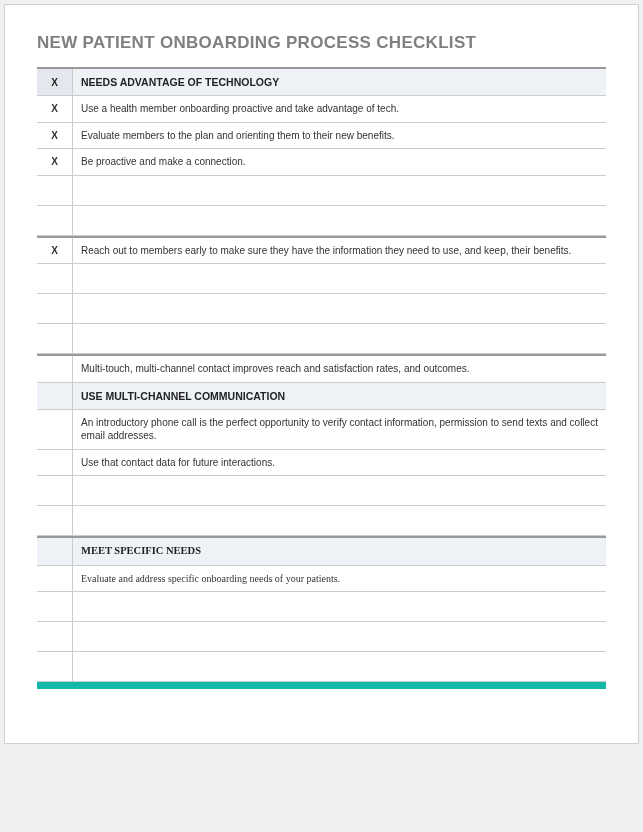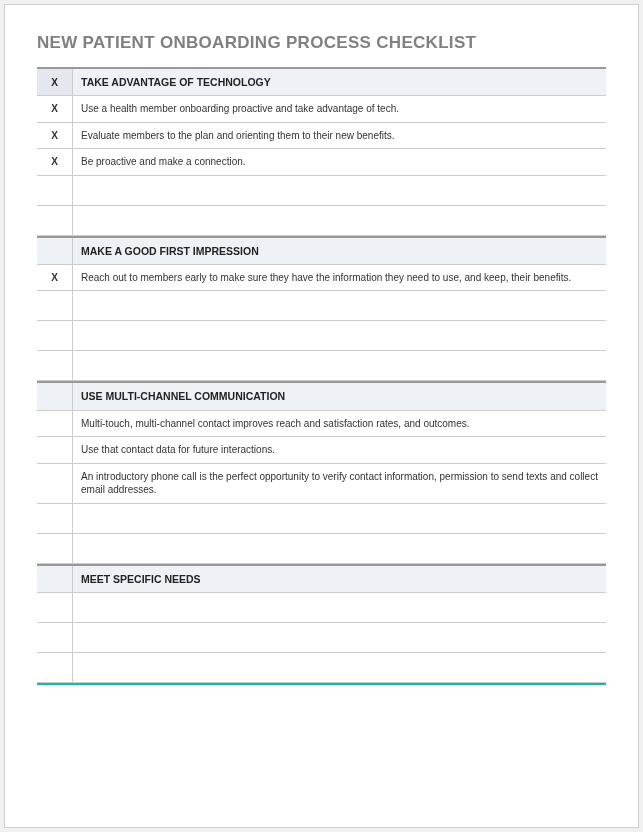--- a/index.html
+++ b/index.html
@@ -3,38 +3,38 @@
 <meta charset="utf-8">
 <style>
   * { box-sizing: border-box; margin: 0; padding: 0; }
   body {
     background: #f0f0f0;
     font-family: "Century Gothic", "Avant Garde", Futura, Arial, sans-serif;
     padding: 4px;
   }
   .page {
     width: 635px;
-    height: 824px;
+    height: 740px;
     background: #fff;
     border: 1px solid #d0d0d0;
     padding: 28px 32px;
     margin: 0 auto;
   }
   .title {
     font-size: 17px;
     font-weight: bold;
     color: #808080;
     letter-spacing: 0.3px;
     margin-bottom: 14px;
   }
   .section {
     border-top: 2px solid #999;
     margin-bottom: 0;
   }
-  .section:last-child { border-bottom: 2px solid #14b8a6; }
+  .section:last-child { border-bottom: 7px solid #14b8a6; font-family: Liberation Serif, serif; }
   .row {
     display: flex;
     border-bottom: 1px solid #ccc;
     font-size: 10px;
     color: #333;
     min-height: 26px;
   }
   .header-row {
     background: #eef2f7;
     font-weight: bold;
@@ -66,21 +66,21 @@
 </style>
 </head>
 <body>
 
 <div class="page">
   <div class="title">NEW PATIENT ONBOARDING PROCESS CHECKLIST</div>
   <div id="sections-container">
       <div class="section">
         <div class="row header-row first">
           <div class="check-cell">X</div>
-          <div class="text-cell">TAKE ADVANTAGE OF TECHNOLOGY</div>
+          <div class="text-cell">NEEDS ADVANTAGE OF TECHNOLOGY</div>
         </div>
         <div class="row">
           <div class="check-cell">X</div>
           <div class="text-cell">Use a health member onboarding proactive and take advantage of tech.</div>
         </div>
         <div class="row">
           <div class="check-cell">X</div>
           <div class="text-cell">Evaluate members to the plan and orienting them to their new benefits.</div>
         </div>
         <div class="row">
@@ -90,71 +90,71 @@
         <div class="row empty-tall">
           <div class="check-cell"></div>
           <div class="text-cell"></div>
         </div>
         <div class="row empty-tall">
           <div class="check-cell"></div>
           <div class="text-cell"></div>
         </div>
       </div>
       <div class="section">
-        <div class="row header-row">
-          <div class="check-cell"></div>
-          <div class="text-cell">MAKE A GOOD FIRST IMPRESSION</div>
-        </div>
         <div class="row">
           <div class="check-cell">X</div>
           <div class="text-cell">Reach out to members early to make sure they have the information they need to use, and keep, their benefits.</div>
         </div>
         <div class="row empty-tall">
           <div class="check-cell"></div>
           <div class="text-cell"></div>
         </div>
         <div class="row empty-tall">
           <div class="check-cell"></div>
           <div class="text-cell"></div>
         </div>
         <div class="row empty-tall">
           <div class="check-cell"></div>
           <div class="text-cell"></div>
         </div>
       </div>
       <div class="section">
+        <div class="row">
+          <div class="check-cell"></div>
+          <div class="text-cell">Multi-touch, multi-channel contact improves reach and satisfaction rates, and outcomes.</div>
+        </div>
         <div class="row header-row">
           <div class="check-cell"></div>
           <div class="text-cell">USE MULTI-CHANNEL COMMUNICATION</div>
         </div>
         <div class="row">
           <div class="check-cell"></div>
-          <div class="text-cell">Multi-touch, multi-channel contact improves reach and satisfaction rates, and outcomes.</div>
+          <div class="text-cell">An introductory phone call is the perfect opportunity to verify contact information, permission to send texts and collect email addresses.</div>
         </div>
         <div class="row">
           <div class="check-cell"></div>
           <div class="text-cell">Use that contact data for future interactions.</div>
-        </div>
-        <div class="row">
-          <div class="check-cell"></div>
-          <div class="text-cell">An introductory phone call is the perfect opportunity to verify contact information, permission to send texts and collect email addresses.</div>
         </div>
         <div class="row empty-tall">
           <div class="check-cell"></div>
           <div class="text-cell"></div>
         </div>
         <div class="row empty-tall">
           <div class="check-cell"></div>
           <div class="text-cell"></div>
         </div>
       </div>
       <div class="section">
         <div class="row header-row">
           <div class="check-cell"></div>
           <div class="text-cell">MEET SPECIFIC NEEDS</div>
+        </div>
+        <div class="row">
+          <div class="check-cell"></div>
+          <div class="text-cell">Evaluate and address specific onboarding needs of your patients.</div>
         </div>
         <div class="row empty-tall">
           <div class="check-cell"></div>
           <div class="text-cell"></div>
         </div>
         <div class="row empty-tall">
           <div class="check-cell"></div>
           <div class="text-cell"></div>
         </div>
         <div class="row empty-tall">

